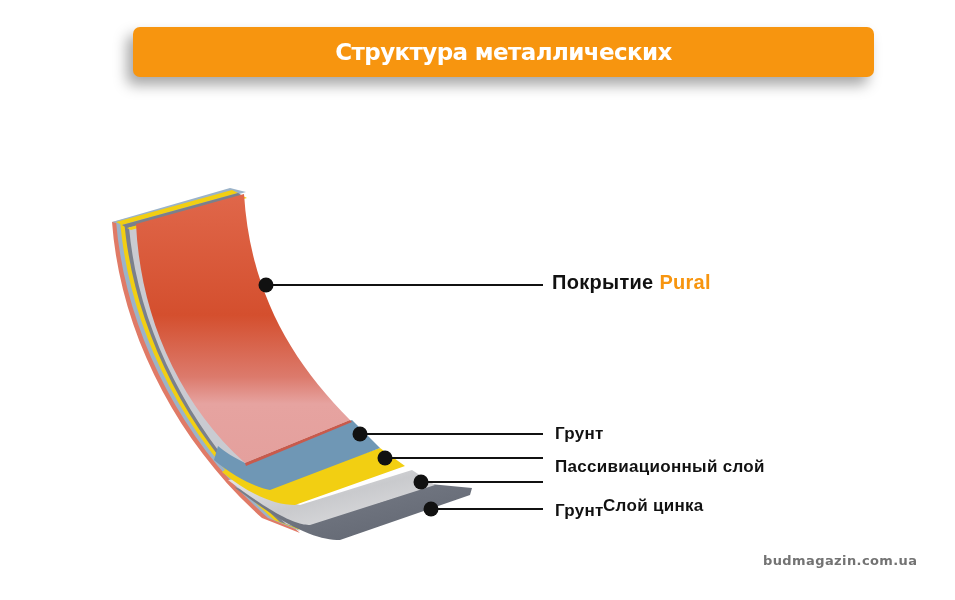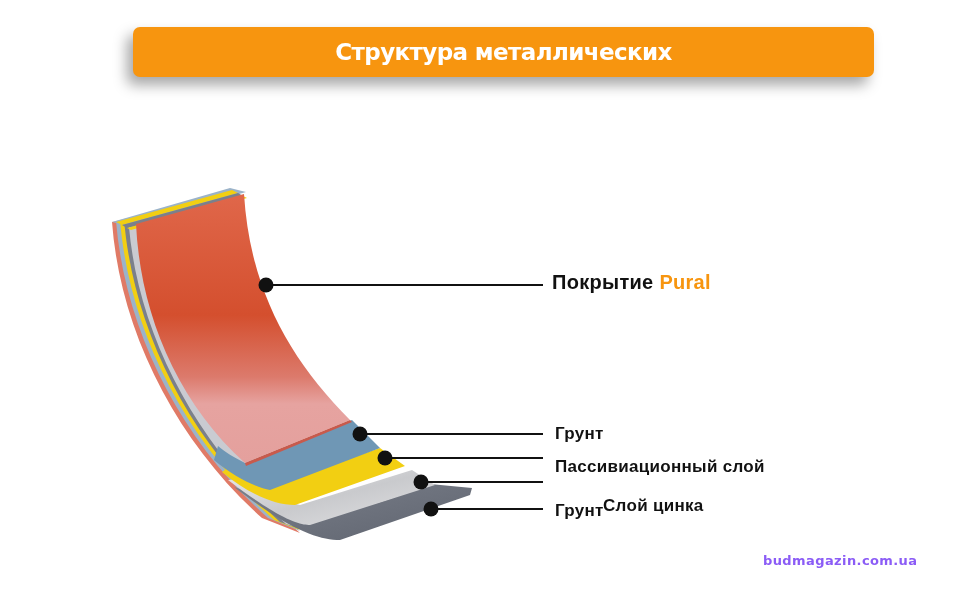--- a/index.html
+++ b/index.html
@@ -20,21 +20,21 @@
     .diagram { position: absolute; left: 0; top: 0; width: 955px; height: 600px; }
     .label {
       position: absolute; font-family: Liberation Sans, sans-serif; font-weight: bold;
       color: #111111; white-space: nowrap; letter-spacing: 0.3px;
     }
     .label-main { left: 552px; top: 271px; font-size: 20px; }
     .label-accent { color: #f7950f; }
     .label-sm { left: 555px; font-size: 17px; }
     .watermark {
       position: absolute; left: 763px; top: 553px; font-family: "DejaVu Sans", sans-serif;
-      font-weight: bold; font-size: 13px; color: #8b5cf6; letter-spacing: 0.4px;
+      font-weight: bold; font-size: 13px; color: #737373; letter-spacing: 0.4px;
     }
   </style>
 </head>
 <body>
 
 <div class="title-banner">
   <span class="title-light">Структура металлических</span>
 </div>
 
 <svg class="diagram" viewBox="0 0 955 600" xmlns="http://www.w3.org/2000/svg">

